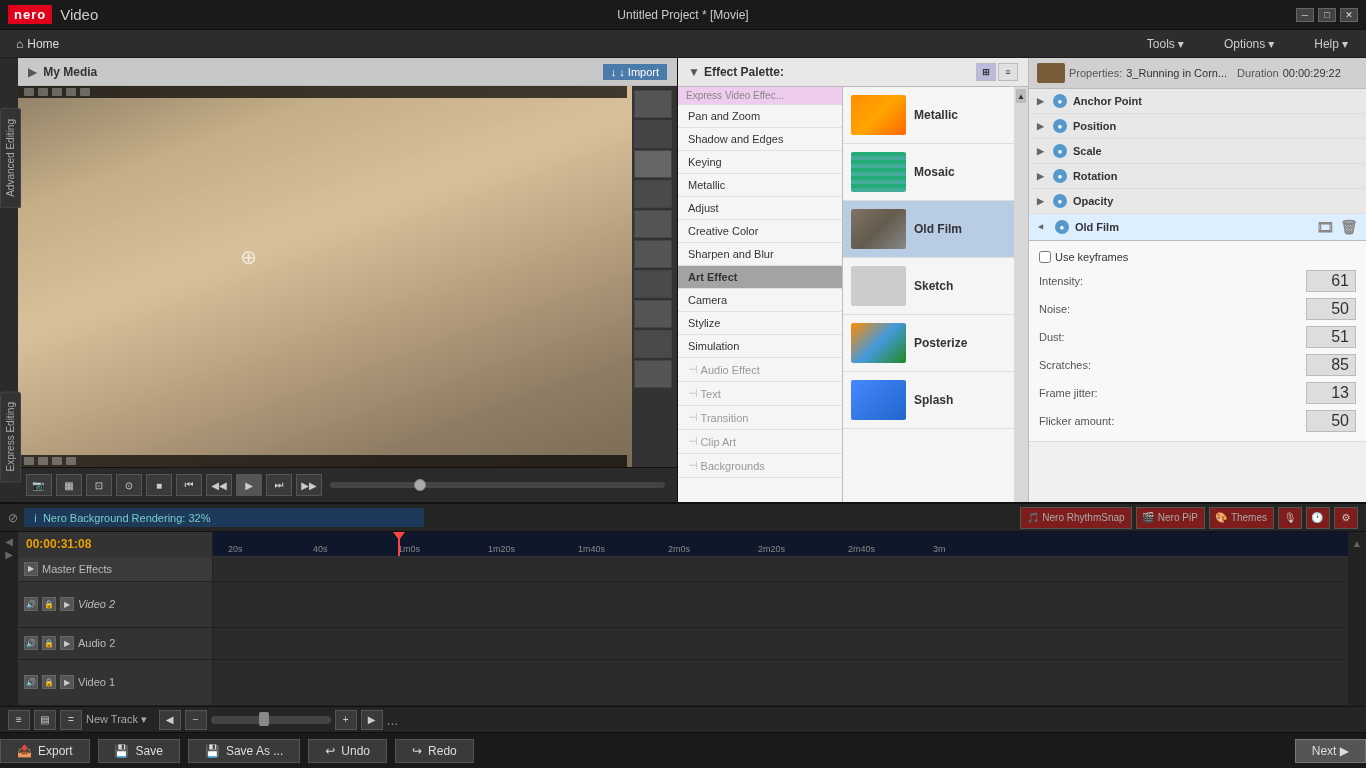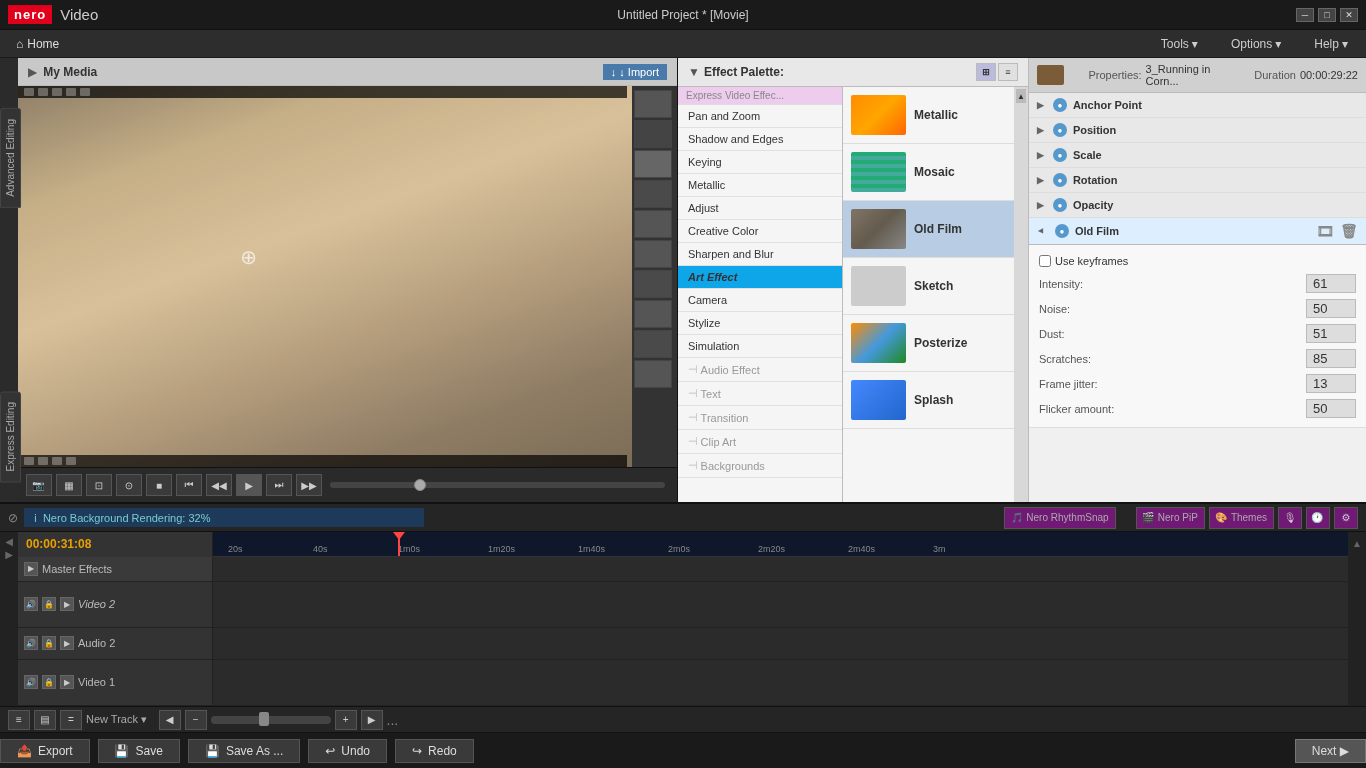--- a/index.html
+++ b/index.html
@@ -10,21 +10,21 @@
     #titlebar-left { display: flex; align-items: center; gap: 8px; }
     #nero-logo { background: #e0001b; color: #fff; font-weight: bold; font-size: 13px; padding: 2px 6px; letter-spacing: 1px; }
     #nero-video { color: #ccc; font-size: 15px; font-weight: normal; }
     #titlebar-title { color: #ccc; font-size: 12px; position: absolute; left: 50%; transform: translateX(-50%); }
     #titlebar-controls { display: flex; gap: 4px; }
     .win-btn { width: 18px; height: 14px; border: 1px solid #666; background: #444; color: #ddd; font-size: 9px; display: flex; align-items: center; justify-content: center; cursor: pointer; }
 
     
     #menubar { background: #2d2d2d; height: 28px; display: flex; align-items: center; padding: 0 8px; border-bottom: 1px solid #1a1a1a; gap: 4px; }
     .menu-home { display: flex; align-items: center; gap: 4px; color: #ddd; padding: 3px 8px; cursor: pointer; }
-    .menu-item-right { margin-left: auto; display: flex; gap: 13px; }
+    .menu-item-right { margin-left: auto; display: flex; gap: 20px; }
     .menu-btn { color: #ccc; padding: 3px 10px; cursor: pointer; display: flex; align-items: center; gap: 3px; }
 
     
     #main { display: flex; flex-direction: column; height: calc(768px - 58px - 36px); }
     #top-area { display: flex; flex: 1; overflow: hidden; }
 
     
     #preview-panel { width: 660px; background: #1e1e1e; display: flex; flex-direction: column; border-right: 1px solid #111; }
     #preview-area { flex: 1; background: #000; position: relative; overflow: hidden; }
     #preview-img { width: 100%; height: 100%; object-fit: cover; background: linear-gradient(135deg, #8B7355 0%, #6B5A3E 30%, #C4A882 60%, #D4B896 100%); }
@@ -33,21 +33,21 @@
     .crosshair { position: absolute; top: 50%; left: 40%; transform: translate(-50%, -50%); color: #fff; font-size: 20px; opacity: 0.7; }
     #preview-controls { background: #2a2a2a; padding: 4px 8px; display: flex; align-items: center; gap: 4px; border-top: 1px solid #111; }
     .ctrl-btn { width: 22px; height: 22px; background: #3a3a3a; border: 1px solid #555; color: #ccc; display: flex; align-items: center; justify-content: center; cursor: pointer; font-size: 10px; }
 
     
     #effects-panel { width: 350px; background: #f0f0f0; display: flex; flex-direction: column; color: #333; }
     #effects-subheader { background: #e8e8e8; padding: 5px 10px; font-weight: bold; font-size: 12px; border-bottom: 1px solid #bbb; display: flex; align-items: center; justify-content: space-between; }
     #effects-body { display: flex; flex: 1; overflow: hidden; }
     #effects-list { width: 165px; background: #f5f5f5; border-right: 1px solid #bbb; overflow-y: auto; }
     .effect-item { padding: 5px 10px; cursor: pointer; font-size: 11px; color: #333; border-bottom: 1px solid #e0e0e0; }
-    .effect-item.active { background: #0ea5e9; font-weight: bold; font-style: italic; }
+    .effect-item.active { background: #a3a3a3; font-weight: bold; }
     .effect-item.disabled { color: #999; }
     #effects-grid { flex: 1; overflow-y: auto; background: #f5f5f5; }
     .effect-card { display: flex; align-items: center; gap: 8px; padding: 8px; border-bottom: 1px solid #ddd; cursor: pointer; }
     .effect-card.active { background: #b8cce4; }
     .effect-thumb { width: 55px; height: 40px; background: #888; border-radius: 2px; overflow: hidden; flex-shrink: 0; }
     .effect-thumb.metallic { background: linear-gradient(135deg, #ff8c00, #ffa500, #ff6600); }
     .effect-thumb.mosaic { background: repeating-linear-gradient(0deg, #4a9, #4a9 4px, #2a7 4px, #2a7 8px); }
     .effect-thumb.oldfilm { background: linear-gradient(135deg, #8B7355, #6B5A3E, #888); filter: grayscale(50%); }
     .effect-thumb.posterize { background: linear-gradient(135deg, #ff8c00, #4499dd, #228822); }
     .effect-thumb.sketch { background: #ccc; }
@@ -56,37 +56,37 @@
 
     
     #properties-panel { flex: 1; background: #f0f0f0; color: #333; display: flex; flex-direction: column; border-left: 1px solid #bbb; }
     #props-header { background: #d0d0d0; padding: 5px 8px; font-size: 11px; border-bottom: 1px solid #bbb; display: flex; gap: 4px; }
     #props-content { flex: 1; overflow-y: auto; }
     .prop-group { border-bottom: 1px solid #ddd; }
     .prop-group-header { display: flex; align-items: center; gap: 6px; padding: 5px 8px; background: #e8e8e8; cursor: pointer; font-size: 11px; font-weight: bold; }
     .prop-icon { width: 14px; height: 14px; background: #5599cc; border-radius: 50%; display: inline-flex; align-items: center; justify-content: center; color: #fff; font-size: 8px; }
     .prop-row { display: flex; align-items: center; justify-content: space-between; padding: 3px 0; font-size: 11px; }
     .prop-label { color: #555; }
-    .prop-value { background: #ddd; border: 1px solid #bbb; padding: 1px 6px; min-width: 50px; text-align: left; font-size: 13px; }
+    .prop-value { background: #ddd; border: 1px solid #bbb; padding: 1px 6px; min-width: 50px; text-align: right; font-size: 16px; }
     .prop-film-header { display: flex; align-items: center; gap: 6px; padding: 5px 8px; background: #e8e8e8; font-size: 11px; font-weight: bold; }
     .prop-film-expanded { padding: 6px 10px; }
     .keyframe-check { display: flex; align-items: center; gap: 4px; padding: 4px 0; font-size: 11px; }
 
     
     #bottom-bar { height: 36px; background: #1a1a1a; display: flex; align-items: center; justify-content: center; gap: 8px; border-top: 1px solid #111; }
     .bottom-btn { background: #3a3a3a; border: 1px solid #555; color: #ddd; padding: 4px 16px; cursor: pointer; display: flex; align-items: center; gap: 6px; font-size: 12px; }
     .bottom-btn.next { background: #555; border-color: #777; }
 
     
     #timeline-area { background: #2b2b2b; height: 230px; display: flex; flex-direction: column; border-top: 2px solid #111; }
     #timeline-header { background: #252525; height: 28px; display: flex; align-items: center; padding: 0 8px; gap: 8px; border-bottom: 1px solid #111; font-size: 11px; color: #ccc; }
     #timeline-header-left { display: flex; align-items: center; gap: 6px; flex: 1; }
     #rendering-bar { background: #1e4a6e; color: #7cc; padding: 2px 10px; font-size: 11px; display: flex; align-items: center; gap: 6px; flex: 1; }
     #timeline-tools { display: flex; gap: 4px; }
-    .tl-btn { width: 24px; height: 22px; background: #701a75; border: 1px solid #555; color: #ccc; display: flex; align-items: center; justify-content: center; font-size: 10px; cursor: pointer; }
+    .tl-btn { width: 24px; height: 22px; background: #7f1d1d; border: 1px solid #555; color: #ccc; display: flex; align-items: center; justify-content: center; font-size: 10px; cursor: pointer; }
     #timeline-body { flex: 1; display: flex; overflow: hidden; }
     .track-row { height: 36px; display: flex; border-bottom: 1px solid #222; align-items: center; }
     .track-label { width: 195px; min-width: 195px; background: #333; height: 100%; display: flex; align-items: center; padding: 0 6px; gap: 4px; font-size: 11px; color: #ccc; border-right: 1px solid #222; }
     .track-label-btn { width: 14px; height: 14px; background: #555; border: 1px solid #666; display: flex; align-items: center; justify-content: center; font-size: 8px; color: #ccc; cursor: pointer; }
 
     
     #timeline-bottom { height: 26px; background: #252525; display: flex; align-items: center; padding: 0 8px; gap: 4px; border-top: 1px solid #111; }
     .tb-btn { width: 22px; height: 20px; background: #3a3a3a; border: 1px solid #555; color: #ccc; display: flex; align-items: center; justify-content: center; font-size: 10px; cursor: pointer; }
 
     
@@ -283,21 +283,21 @@
             <div class="effect-thumb splash"></div>
             <span class="effect-name">Splash</span>
           </div>
         </div>
       </div>
     </div>
 
     <div id="properties-panel">
       <div id="props-header" style="background:#d0d0d0; padding:5px 8px; font-size:11px; border-bottom:1px solid #bbb; display:flex; gap:4px; align-items:center;">
         <div style="width:28px; height:20px; background:#7a5c38; border-radius:2px;"></div>
-        <span style="color:#555;margin-left:20px;">Properties:</span>
+        <span style="color:#555;">Properties:</span>
         <span style="color:#333; font-weight:normal;">3_Running in Corn...</span>
         <span style="color:#555; margin-left:6px;">Duration</span>
         <span style="color:#333;">00:00:29:22</span>
       </div>
       <div id="props-content">
 
         <div class="prop-group">
           <div class="prop-group-header">
             <span class="expand-arrow">▶</span>
             <span class="prop-icon">●</span>
@@ -399,21 +399,21 @@
     <div id="timeline-header">
       <div id="timeline-header-left">
         <span style="color:#888; font-size:12px;">⊘</span>
         <div id="rendering-bar" style="background:#1e3a5a; color:#7cc; padding:2px 10px; font-size:11px; display:flex; align-items:center; gap:6px; flex:1; max-width:400px;">
           <span>ℹ</span>
           <span>Nero Background Rendering: 32%</span>
         </div>
       </div>
       <div id="timeline-tools" style="margin-left:auto; display:flex; gap:4px; align-items:center;">
         <div class="tl-btn" style="width:auto; padding:0 6px; font-size:10px; color:#aaa;">🎵 Nero RhythmSnap</div>
-        <div class="tl-btn" style="width:auto; padding:0 6px; font-size:10px; color:#aaa;margin-left:16px;">🎬 Nero PiP</div>
+        <div class="tl-btn" style="width:auto; padding:0 6px; font-size:10px; color:#aaa;">🎬 Nero PiP</div>
         <div class="tl-btn" style="width:auto; padding:0 6px; font-size:10px; color:#aaa;">🎨 Themes</div>
         <div class="tl-btn">🎙</div>
         <div class="tl-btn">🕐</div>
         <div class="tl-btn">⚙</div>
       </div>
     </div>
 
     <div id="timeline-body" style="display:flex; flex:1; overflow:hidden;">
 
       <div style="width:18px; background:#222; display:flex; flex-direction:column; align-items:center; padding-top:4px; gap:2px;">

